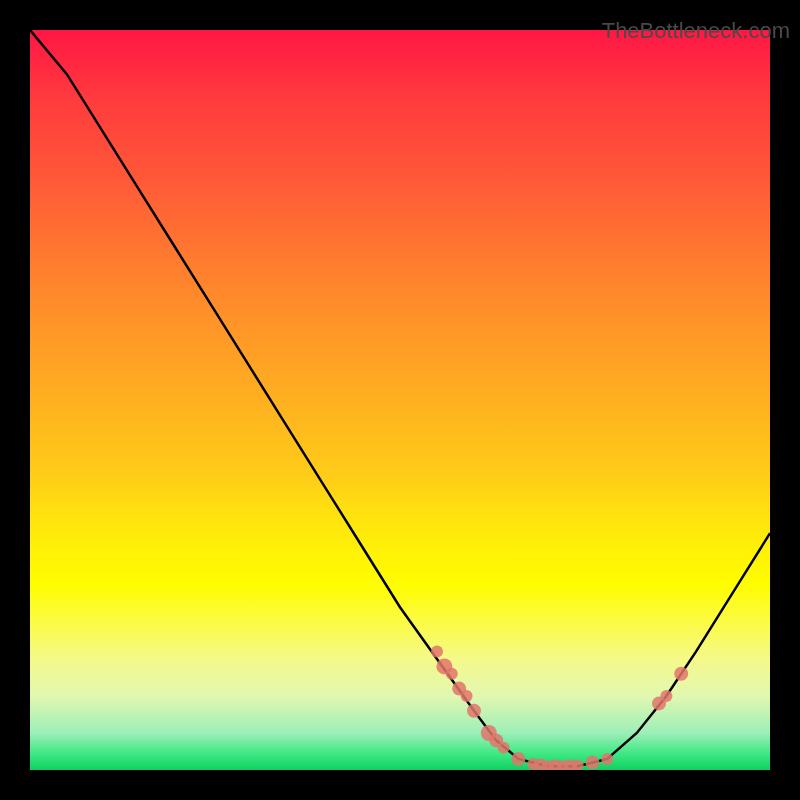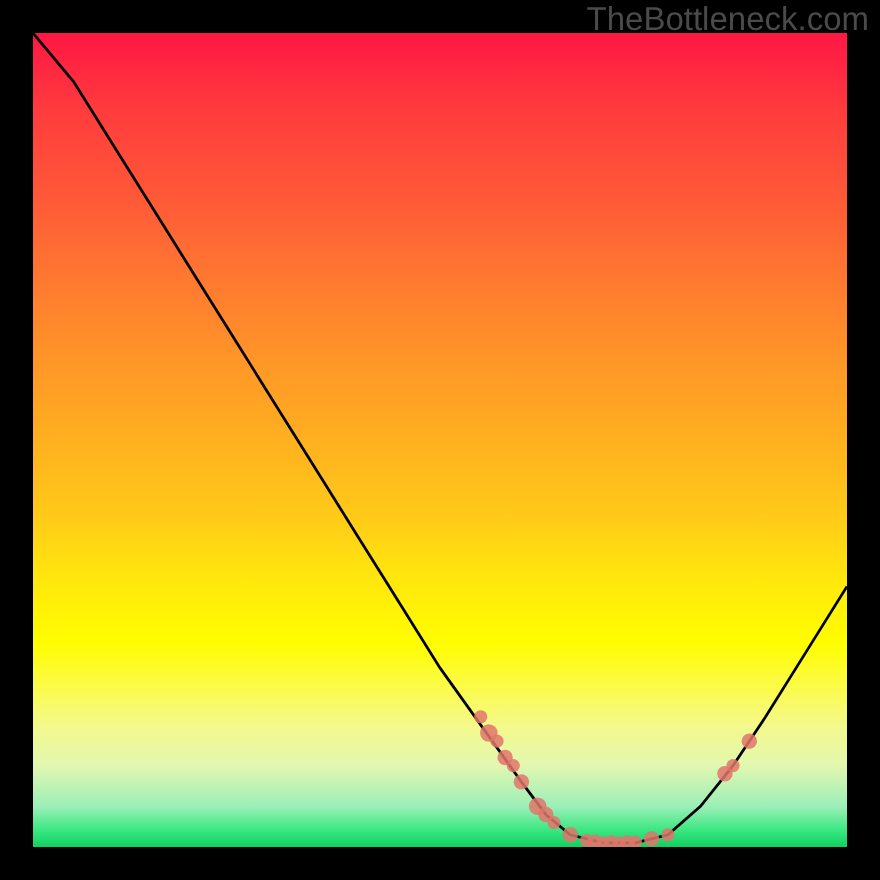--- a/index.html
+++ b/index.html
@@ -5,24 +5,24 @@
     * { margin: 0; padding: 0; box-sizing: border-box; }
     body {
       width: 800px;
       height: 800px;
       background: #000;
       position: relative;
       font-family: Arial, sans-serif;
     }
     .watermark {
       position: absolute;
-      top: 1px;
+      top: 18px;
       right: 10px;
       color: #4a4a4a;
-      font-size: 30px;
+      font-size: 22px;
       font-weight: 500;
       z-index: 10;
     }
     .chart-area {
       position: absolute;
       top: 30px;
       left: 30px;
       width: 740px;
       height: 740px;
       overflow: hidden;

